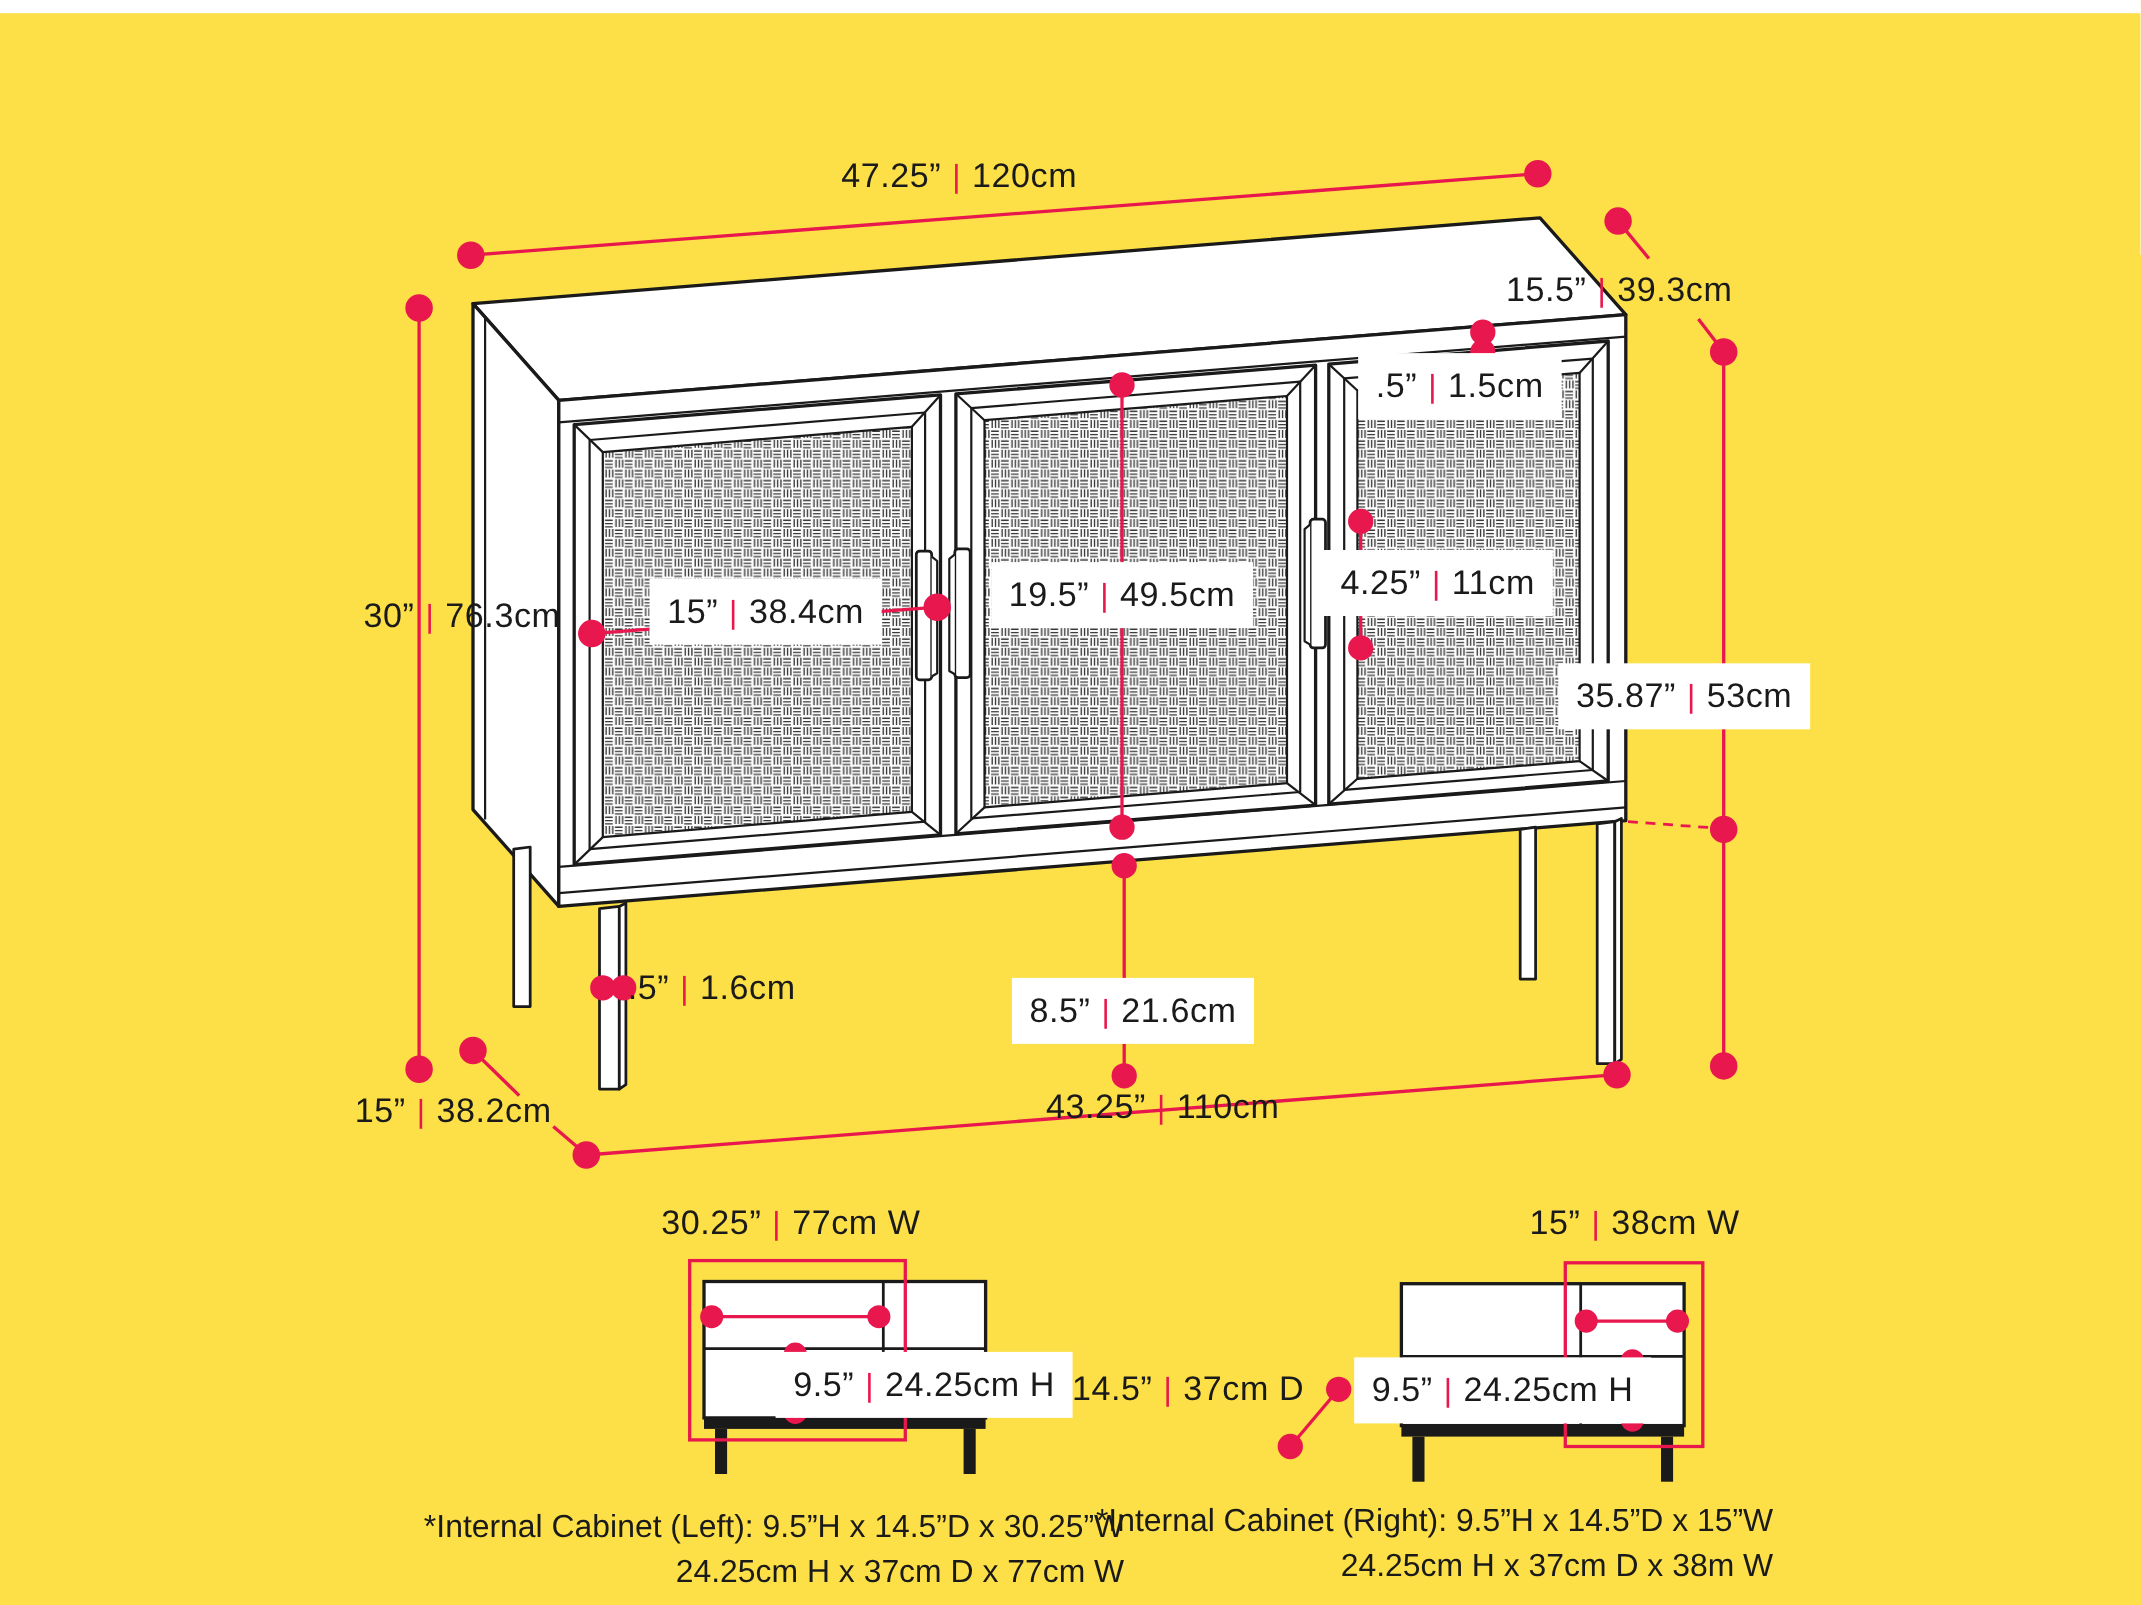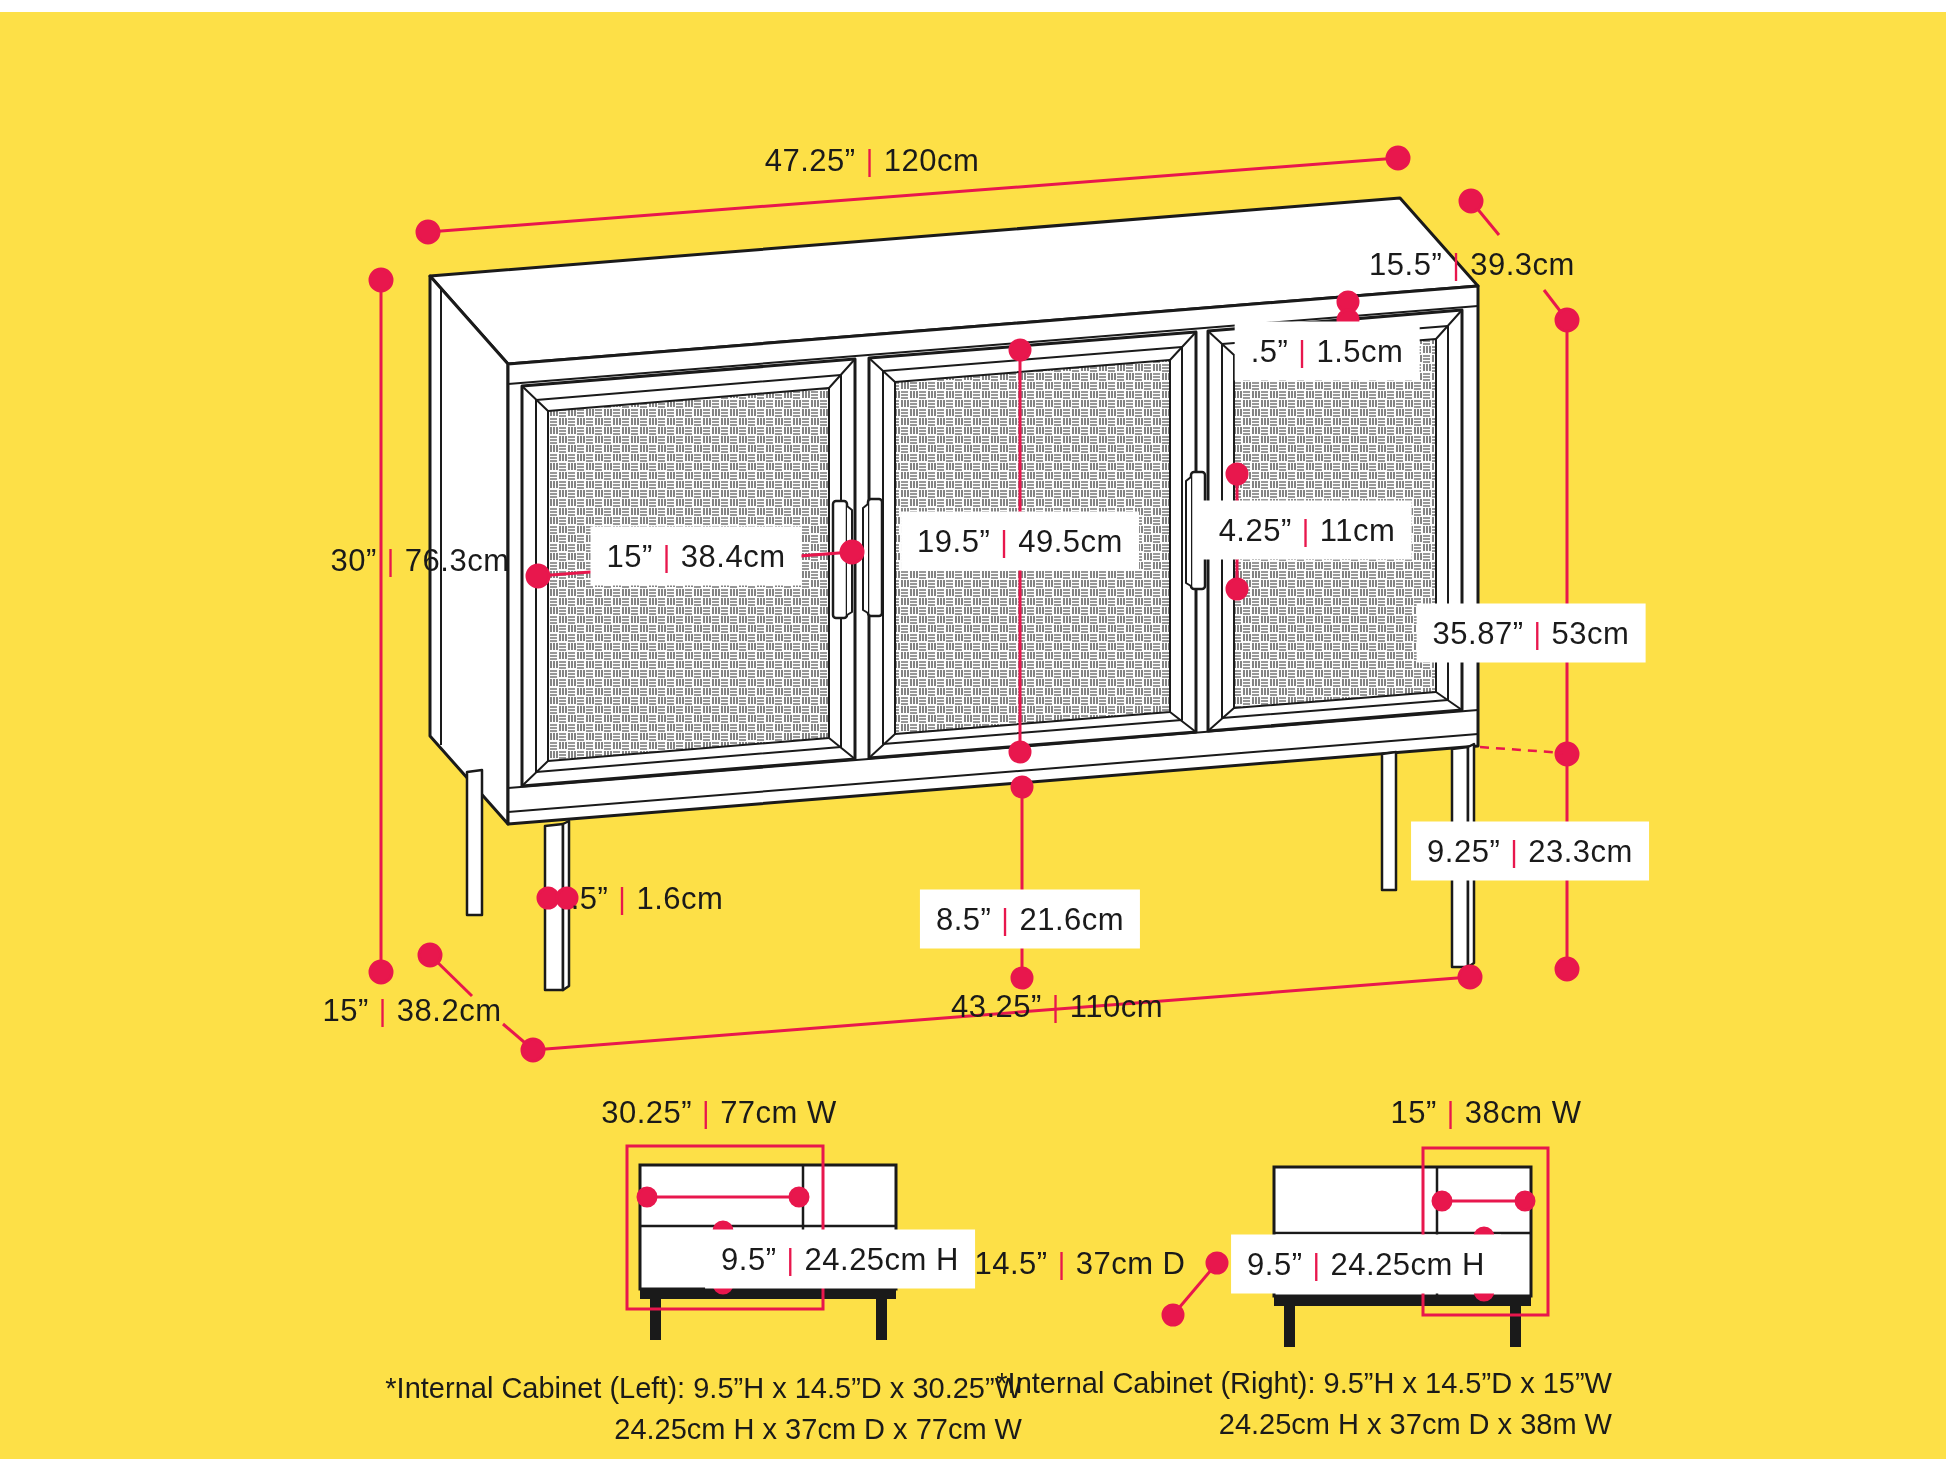--- a/index.html
+++ b/index.html
@@ -280,23 +280,20 @@
 </div>
 <div class="dim-label boxed" style="left:1020px;top:529px;">
   <span>19.5”</span><span class="sep">|</span><span>49.5cm</span>
 </div>
 <div class="dim-label boxed" style="left:1307px;top:518px;">
   <span>4.25”</span><span class="sep">|</span><span>11cm</span>
 </div>
 <div class="dim-label boxed" style="left:1531px;top:621px;">
   <span>35.87”</span><span class="sep">|</span><span>53cm</span>
 </div>
-<div class="dim-label boxed" style="left:1530px;top:839px;">
-  <span>9.25”</span><span class="sep">|</span><span>23.3cm</span>
-</div>
 <div class="dim-label boxed" style="left:1030px;top:907px;">
   <span>8.5”</span><span class="sep">|</span><span>21.6cm</span>
 </div>
 <div class="dim-label" style="left:647px;top:886px;">
   <span>.5”</span><span class="sep">|</span><span>1.6cm</span>
 </div>
 <div class="dim-label" style="left:412px;top:998px;">
   <span>15”</span><span class="sep">|</span><span>38.2cm</span>
 </div>
 <div class="dim-label" style="left:1057px;top:994px;">

